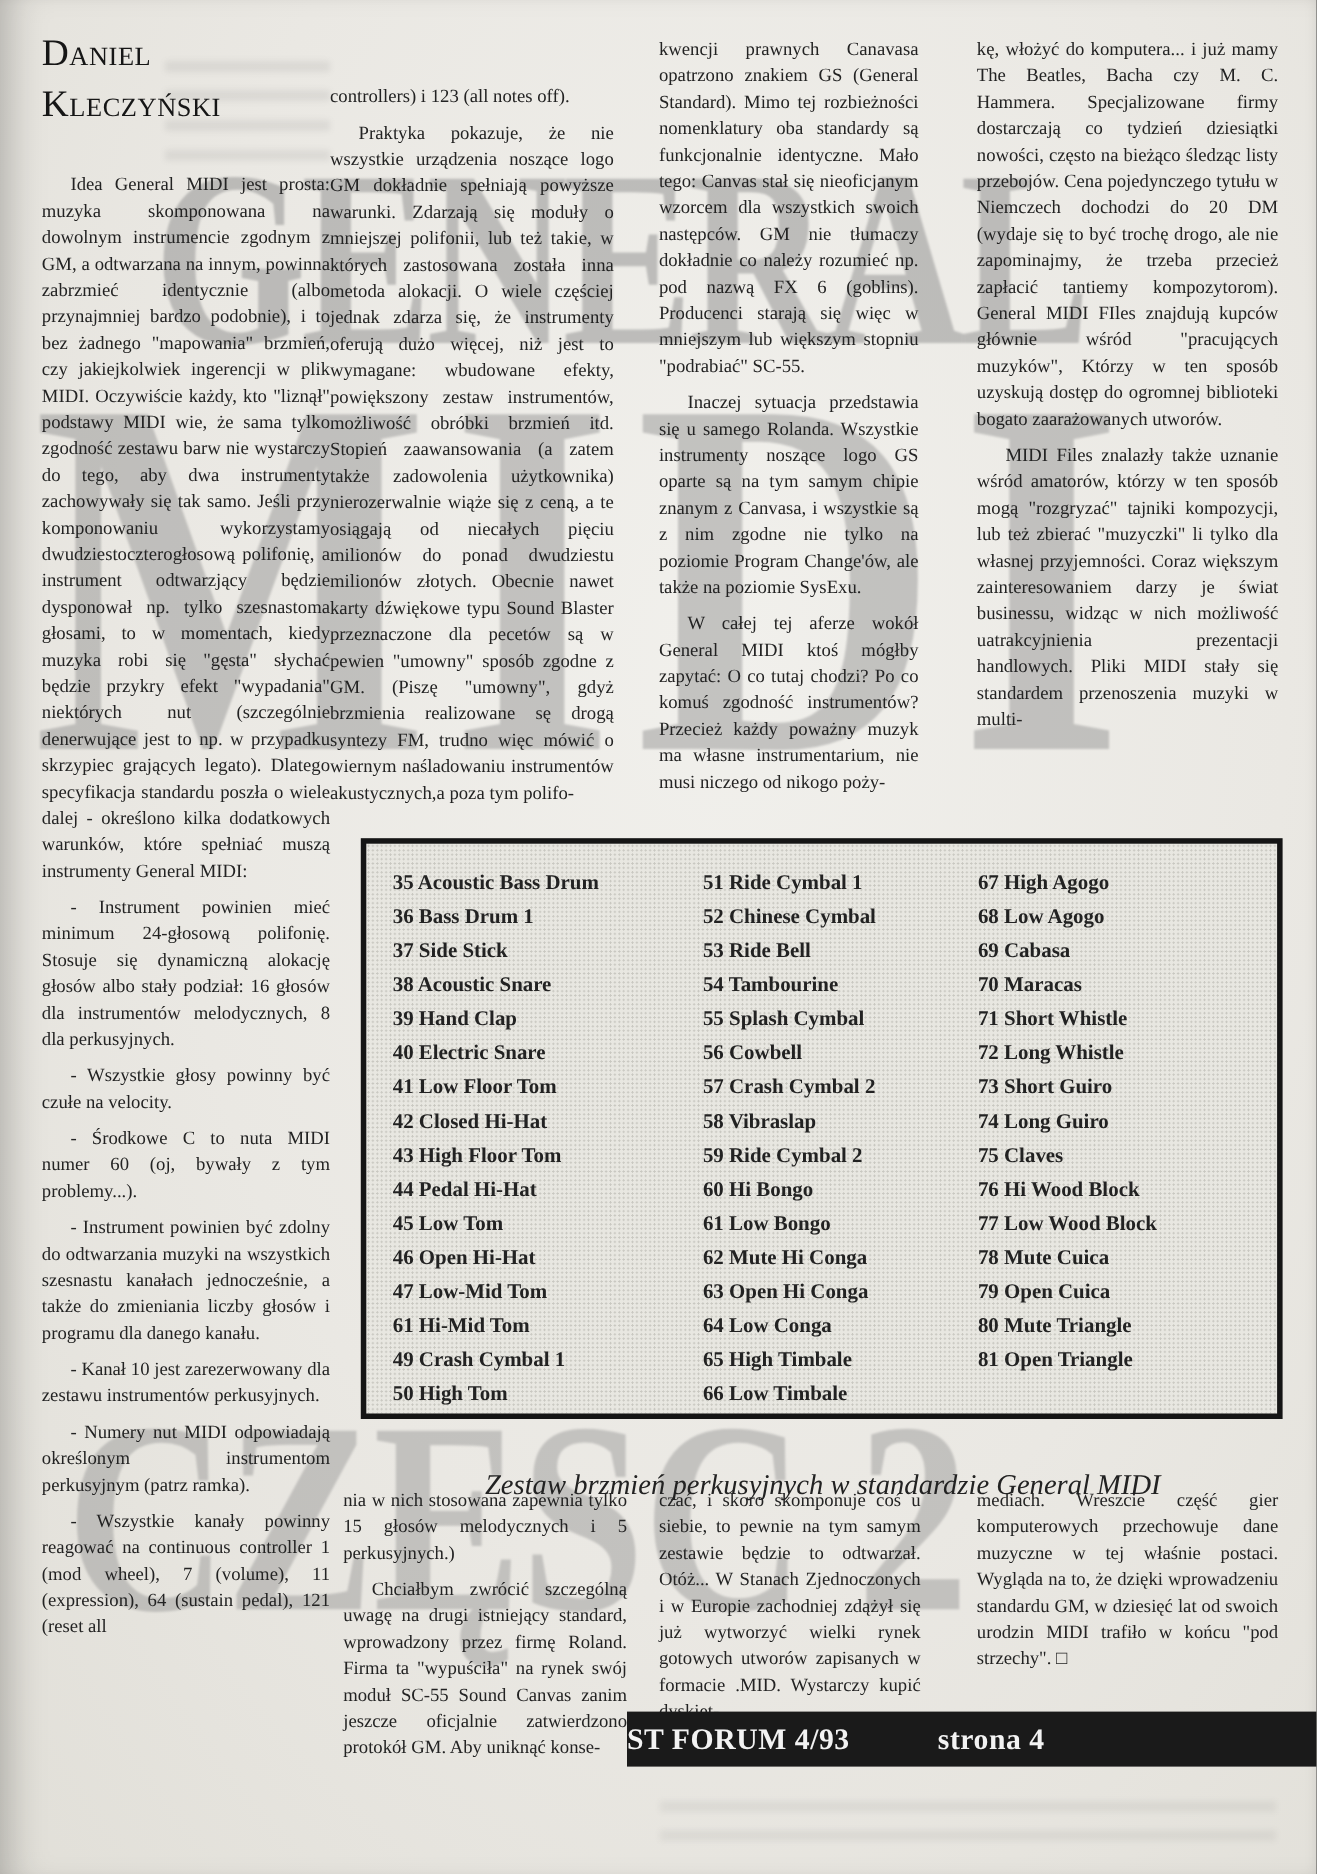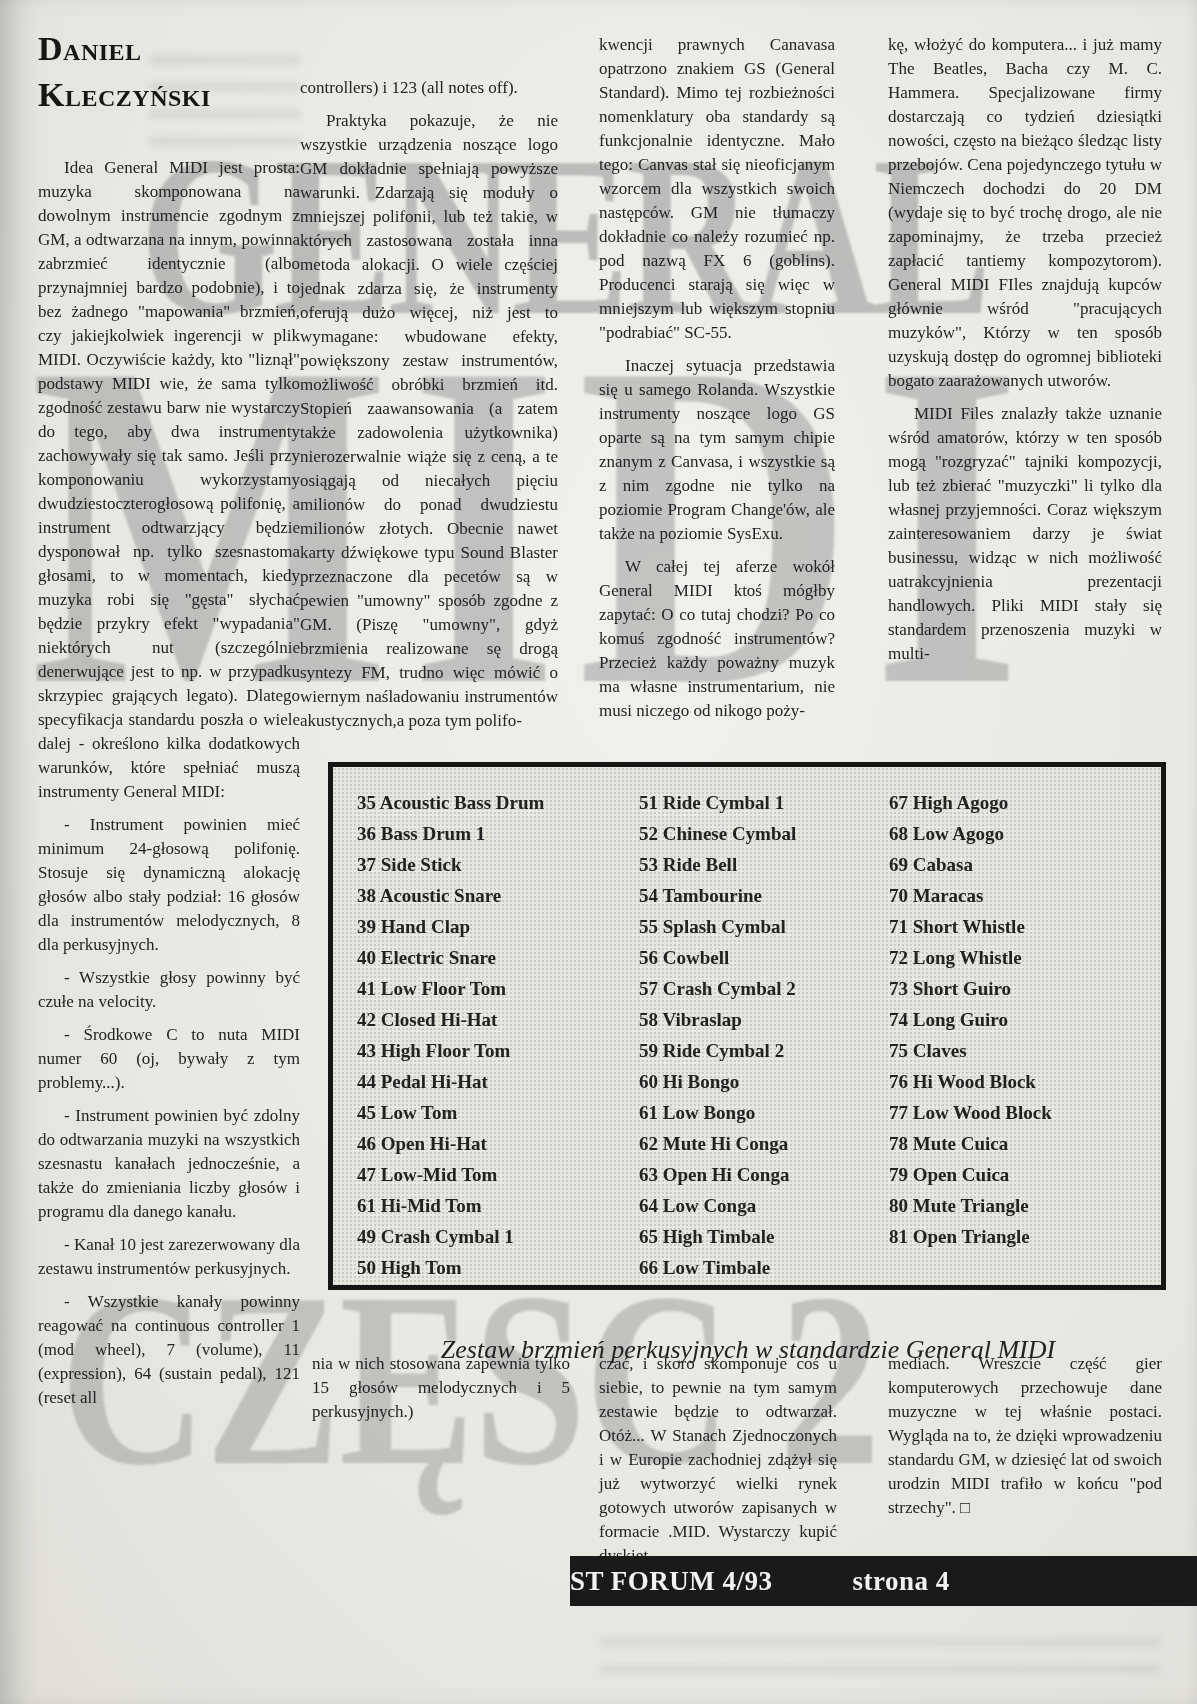--- a/index.html
+++ b/index.html
@@ -21,21 +21,21 @@
   #wm-midi{left:30px;top:292px;font-size:465px;letter-spacing:24px;transform:scaleX(.82);opacity:.45;}
   #wm-czesc{left:60px;top:1256px;font-size:248px;letter-spacing:-2px;transform:scaleX(.82);opacity:.42;}
   
   .smudge{position:absolute;opacity:.10;filter:blur(3px);z-index:0;
     background:repeating-linear-gradient(0deg,#555 0 10px,transparent 10px 27px);}
   #sm1{left:150px;top:42px;width:150px;height:104px;}
   #sm2{left:600px;top:1622px;width:560px;height:52px;opacity:.08;}
   #sm3{left:940px;top:1178px;width:215px;height:70px;opacity:.07;}
   
   #author{position:absolute;left:38px;top:26px;z-index:2;
-    font-weight:bold;font-variant:small-caps;font-size:34px;line-height:46px;letter-spacing:.5px;color:#161616;}
+    font-weight:normal;font-variant:small-caps;font-size:34px;line-height:46px;letter-spacing:.5px;color:#161616;}
   
   .col{position:absolute;z-index:2;text-align:justify;font-size:17px;line-height:24px;color:#232323;}
   .para{margin:0 0 9px 0;text-indent:26px;}
   .cont .para:first-child{text-indent:0;}
   #col1{left:38px;top:156px;width:262px;}
   #col2{left:300px;top:33px;width:258px;margin-top:43px;}
   #col3{left:599px;top:33px;width:236px;}
   #col4{left:888px;top:33px;width:274px;}
   #b1{left:312px;top:1352px;width:258px;}
   #b2{left:599px;top:1352px;width:238px;}
@@ -80,20 +80,21 @@
     <div>Kleczyński</div>
   </div>
 
   <div class="col" id="col1">
       <div class="para">Idea General MIDI jest prosta: muzyka skomponowana na dowolnym instrumencie zgodnym z GM, a odtwarzana na innym, powinna zabrzmieć identycznie (albo przynajmniej bardzo podobnie), i to bez żadnego "mapowania" brzmień, czy jakiejkolwiek ingerencji w plik MIDI. Oczywiście każdy, kto "liznął" podstawy MIDI wie, że sama tylko zgodność zestawu barw nie wystarczy do tego, aby dwa instrumenty zachowywały się tak samo. Jeśli przy komponowaniu wykorzystamy dwudziestoczterogłosową polifonię, a instrument odtwarzjący będzie dysponował np. tylko szesnastoma głosami, to w momentach, kiedy muzyka robi się "gęsta" słychać będzie przykry efekt "wypadania" niektórych nut (szczególnie denerwujące jest to np. w przypadku skrzypiec grających legato). Dlatego specyfikacja standardu poszła o wiele dalej - określono kilka dodatkowych warunków, które spełniać muszą instrumenty General MIDI:</div>
       <div class="para">- Instrument powinien mieć minimum 24-głosową polifonię. Stosuje się dynamiczną alokację głosów albo stały podział: 16 głosów dla instrumentów melodycznych, 8 dla perkusyjnych.</div>
       <div class="para">- Wszystkie głosy powinny być czułe na velocity.</div>
       <div class="para">- Środkowe C to nuta MIDI numer 60 (oj, bywały z tym problemy...).</div>
       <div class="para">- Instrument powinien być zdolny do odtwarzania muzyki na wszystkich szesnastu kanałach jednocześnie, a także do zmieniania liczby głosów i programu dla danego kanału.</div>
       <div class="para">- Kanał 10 jest zarezerwowany dla zestawu instrumentów perkusyjnych.</div>
+      <div class="para">- Numery nut MIDI odpowiadają określonym instrumentom perkusyjnym (patrz ramka).</div>
       <div class="para">- Wszystkie kanały powinny reagować na continuous controller 1 (mod wheel), 7 (volume), 11 (expression), 64 (sustain pedal), 121 (reset all</div>
     </div>
   <div class="col cont" id="col2">
       <div class="para">controllers) i 123 (all notes off).</div>
       <div class="para">Praktyka pokazuje, że nie wszystkie urządzenia noszące logo GM dokładnie spełniają powyższe warunki. Zdarzają się moduły o mniejszej polifonii, lub też takie, w których zastosowana została inna metoda alokacji. O wiele częściej jednak zdarza się, że instrumenty oferują dużo więcej, niż jest to wymagane: wbudowane efekty, powiększony zestaw instrumentów, możliwość obróbki brzmień itd. Stopień zaawansowania (a zatem także zadowolenia użytkownika) nierozerwalnie wiąże się z ceną, a te osiągają od niecałych pięciu milionów do ponad dwudziestu milionów złotych. Obecnie nawet karty dźwiękowe typu Sound Blaster przeznaczone dla pecetów są w pewien "umowny" sposób zgodne z GM. (Piszę "umowny", gdyż brzmienia realizowane sę drogą syntezy FM, trudno więc mówić o wiernym naśladowaniu instrumentów akustycznych,a poza tym polifo-</div>
     </div>
   <div class="col cont" id="col3">
       <div class="para">kwencji prawnych Canavasa opatrzono znakiem GS (General Standard). Mimo tej rozbieżności nomenklatury oba standardy są funkcjonalnie identyczne. Mało tego: Canvas stał się nieoficjanym wzorcem dla wszystkich swoich następców. GM nie tłumaczy dokładnie co należy rozumieć np. pod nazwą FX 6 (goblins). Producenci starają się więc w mniejszym lub większym stopniu "podrabiać" SC-55.</div>
       <div class="para">Inaczej sytuacja przedstawia się u samego Rolanda. Wszystkie instrumenty noszące logo GS oparte są na tym samym chipie znanym z Canvasa, i wszystkie są z nim zgodne nie tylko na poziomie Program Change'ów, ale także na poziomie SysExu.</div>
       <div class="para">W całej tej aferze wokół General MIDI ktoś mógłby zapytać: O co tutaj chodzi? Po co komuś zgodność instrumentów? Przecież każdy poważny muzyk ma własne instrumentarium, nie musi niczego od nikogo poży-</div>
@@ -156,20 +157,21 @@
         <div class="trow">79 Open Cuica</div>
         <div class="trow">80 Mute Triangle</div>
         <div class="trow">81 Open Triangle</div>
       </div>
   </div>
 
   <div id="caption">Zestaw brzmień perkusyjnych w standardzie General MIDI</div>
 
   <div class="col cont" id="b1">
       <div class="para">nia w nich stosowana zapewnia tylko 15 głosów melodycznych i 5 perkusyjnych.)</div>
+      <div class="para">Chciałbym zwrócić szczególną uwagę na drugi istniejący standard, wprowadzony przez firmę Roland. Firma ta "wypuściła" na rynek swój moduł SC-55 Sound Canvas zanim jeszcze oficjalnie zatwierdzono protokół GM. Aby uniknąć konse-</div>
     </div>
   <div class="col cont" id="b2">
       <div class="para">czać, i skoro skomponuje coś u siebie, to pewnie na tym samym zestawie będzie to odtwarzał. Otóż... W Stanach Zjednoczonych i w Europie zachodniej zdążył się już wytworzyć wielki rynek gotowych utworów zapisanych w formacie .MID. Wystarczy kupić dyskiet-</div>
     </div>
   <div class="col cont" id="b3">
       <div class="para">mediach. Wreszcie część gier komputerowych przechowuje dane muzyczne w tej właśnie postaci. Wygląda na to, że dzięki wprowadzeniu standardu GM, w dziesięć lat od swoich urodzin MIDI trafiło w końcu "pod strzechy". □</div>
     </div>
 
   <div id="footer">
     <span>ST FORUM 4/93</span>

